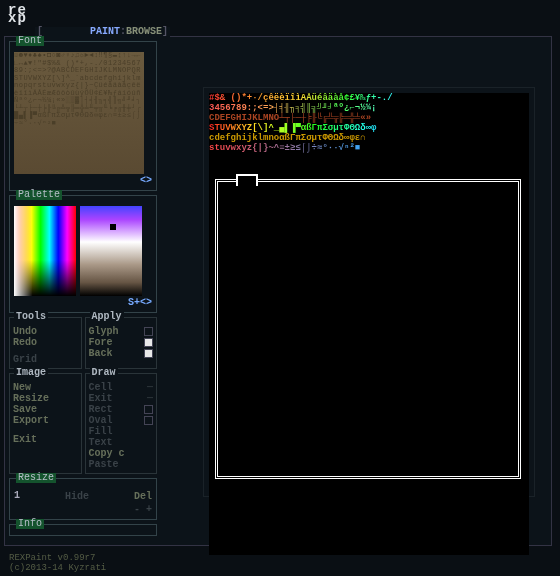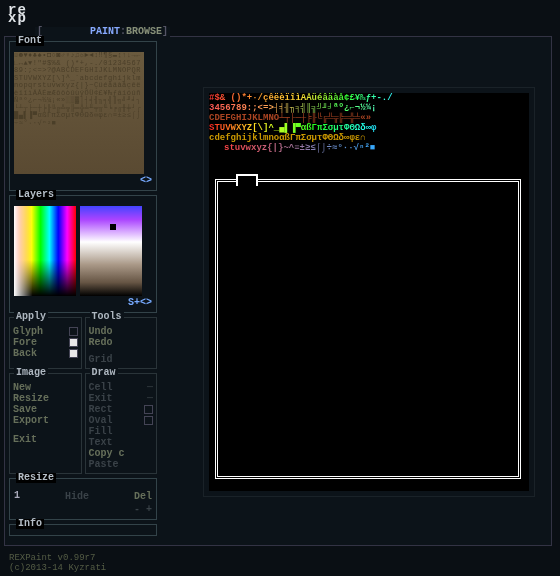--- a/index.html
+++ b/index.html
@@ -5,21 +5,21 @@
 * { margin:0; padding:0; box-sizing:border-box; }
 body { background:#0a0f14; width:560px; height:576px; overflow:hidden; font-family:'Courier New',monospace; font-size:10px; line-height:1; color:#556; }
 .logo { position:absolute; top:6px; left:8px; color:#e0e4e8; font-size:14px; font-weight:bold; line-height:8px; letter-spacing:1px; }
 .mainwin { position:absolute; top:36px; left:4px; width:548px; height:510px; border:1px solid #334; background:#0c1319; }
 .tabs { position:absolute; top:-10px; left:30px; background:#0c1319; padding:0 2px; }
 .tabs span { font-weight:bold; }
 .tab-a { color:#8af;padding-left:47px; }
 .tab-d { color:#878f78; }
 .sidebar { position:absolute; top:4px; left:4px; width:148px; }
 .panel { border:1px solid #334349; background:#0c1319; margin-bottom:4px; position:relative; padding:10px 4px 4px 4px; }
-.panel-title { position:absolute; top:-6px; left:6px; background:#000000; color:#b5bec7; font-weight:bold; padding:0 2px; }
+.panel-title { position:absolute; top:-6px; left:6px; background:#14532d; color:#b5bec7; font-weight:normal; padding:0 2px; }
 .fontgrid { width:130px; height:122px; background:linear-gradient(#6a5a3e,#5a4a32); position:relative; overflow:hidden; }
 .fontgrid::before { content:'☺☻♥♦♣♠•◘○◙♂♀♪♫☼►◄↕‼¶§▬↨↑↓→←∟↔▲▼!"#$%& ()*+,-./0123456789:;<=>?@ABCDEFGHIJKLMNOPQRSTUVWXYZ[\\]^_`abcdefghijklmnopqrstuvwxyz{|}~ÇüéâäàåçêëèïîìÄÅÉæÆôöòûùÿÖÜ¢£¥₧ƒáíóúñÑªº¿⌐¬½¼¡«»░▒▓│┤╡╢╖╕╣║╗╝╜╛┐└┴┬├─┼╞╟╚╔╩╦╠═╬╧╨╤╥╙╘╒╓╫╪┘┌█▄▌▐▀αßΓπΣσµτΦΘΩδ∞φε∩≡±≥≤⌠⌡÷≈°∙·√ⁿ²■'; position:absolute; top:0; left:0; width:130px; font-size:7px; line-height:7.5px; letter-spacing:0.5px; color:#4a3e28; word-break:break-all; }
 .fontnav { text-align:right; color:#7af; margin-top:2px; font-weight:bold; }
 .palettes { display:flex; gap:4px; }
 .pal { width:62px; height:90px; }
 .pal-main { background:
  linear-gradient(to right, #fff 0%, transparent 30%),
  linear-gradient(to bottom, transparent 60%, #000 100%),
  linear-gradient(to right, red,orange,yellow,lime,cyan,blue,magenta,red);
 }
@@ -34,28 +34,28 @@
 .sub-title { position:absolute; top:-6px; left:4px; background:#0c1319; color:#aeb7c0; font-weight:bold; padding:0 2px; }
 .item { color:#666f5a; font-weight:bold; padding:0; line-height:11px; cursor:pointer; }
 .item.dim { color:#3a4248; }
 .item-row { display:flex; justify-content:space-between; align-items:center; line-height:11px; }
 .chk { width:9px; height:9px; border:1px solid #445; display:inline-block; }
 .chk.on { background:#e8e8e8; }
 .layers-body { display:flex; justify-content:space-between; color:#8892; padding:2px 0; font-weight:bold;}
 .layer-id{color:#aab;}
 .info-body { color:#8a9; font-weight:bold; }
 .footer { color:#545c45; font-size:9px; line-height:10px; margin-top:17px; }
-.canvas-area { position:absolute; top:56px; left:204px; width:320px; height:398px; background:#000; }
+.canvas-area { position:absolute; top:56px; left:204px; width:320px; height:462px; background:#000; }
 .demo { position:absolute; top:0; left:0; width:100%; height:78px; overflow:hidden; font-size:9px; line-height:10px; font-weight:bold; letter-spacing:0; word-break:break-all; }
 .demo .l1{background:linear-gradient(to right,#f33,#f93,#fd3,#3f3,#3ff,#36f,#a3f,#f3a);-webkit-background-clip:text;color:transparent;}
 .demo .l2{background:linear-gradient(to right,#f55,#fa5,#5f5,#5ff,#58f,#a5f);-webkit-background-clip:text;color:transparent;}
 .demo .l3{color:#a42;}
 .demo .l4{background:linear-gradient(to right,#f22,#ff2,#2f2,#2ff,#22f,#a2f,#f2a);-webkit-background-clip:text;color:transparent;}
 .demo .l5{color:#c90;}
-.demo .l6{background:linear-gradient(to right,#f44,#3af,#a4f);-webkit-background-clip:text;color:transparent;margin-left:15px;}
+.demo .l6{background:linear-gradient(to right,#f44,#3af,#a4f);-webkit-background-clip:text;color:transparent;}
 .frame { position:absolute; top:86px; left:6px; width:306px; height:300px; border:3px double #fff; }
 .frame::before{content:'';position:absolute;top:-8px;left:18px;width:18px;height:10px;border:2px solid #fff;border-bottom:none;background:#000;}
 .canvas-shadow { position:absolute; top:50px; left:198px; width:332px; height:410px; border:1px solid #1a2228; pointer-events:none; }
 </style>
 </head>
 <body>
 
 <div class="logo">
   <span>re</span><br><span>xp</span>
 </div>
@@ -67,50 +67,50 @@
 
   <div class="sidebar">
 
     <div class="panel">
       <div class="panel-title">Font</div>
       <div class="fontgrid"></div>
       <div class="fontnav">&lt;&gt;</div>
     </div>
 
     <div class="panel">
-      <div class="panel-title">Layers</div>
+      <div class="panel-title">Palette</div>
       <div class="palettes">
         <div class="pal pal-main"></div>
         <div class="pal pal-shade"></div>
       </div>
       <div class="palnav">S+&lt;&gt;</div>
     </div>
 
     <div class="cols2">
+      <div class="subpanel">
+        <div class="sub-title">Tools</div>
+        <div class="item">Undo</div>
+        <div class="item">Redo</div>
+        <div style="height:6px"></div>
+        <div class="item dim">Grid</div>
+      </div>
       <div class="subpanel">
         <div class="sub-title">Apply</div>
         <div class="item-row">
             <span class="item">Glyph</span>
             <span class="chk"></span>
           </div>
         <div class="item-row">
             <span class="item">Fore</span>
             <span class="chk on"></span>
           </div>
         <div class="item-row">
             <span class="item">Back</span>
             <span class="chk on"></span>
           </div>
-      </div>
-      <div class="subpanel">
-        <div class="sub-title">Tools</div>
-        <div class="item">Undo</div>
-        <div class="item">Redo</div>
-        <div style="height:6px"></div>
-        <div class="item dim">Grid</div>
       </div>
     </div>
 
     <div style="height:4px"></div>
 
     <div class="cols2">
       <div class="subpanel">
         <div class="sub-title">Image</div>
         <div class="item">New</div>
         <div class="item">Resize</div>

